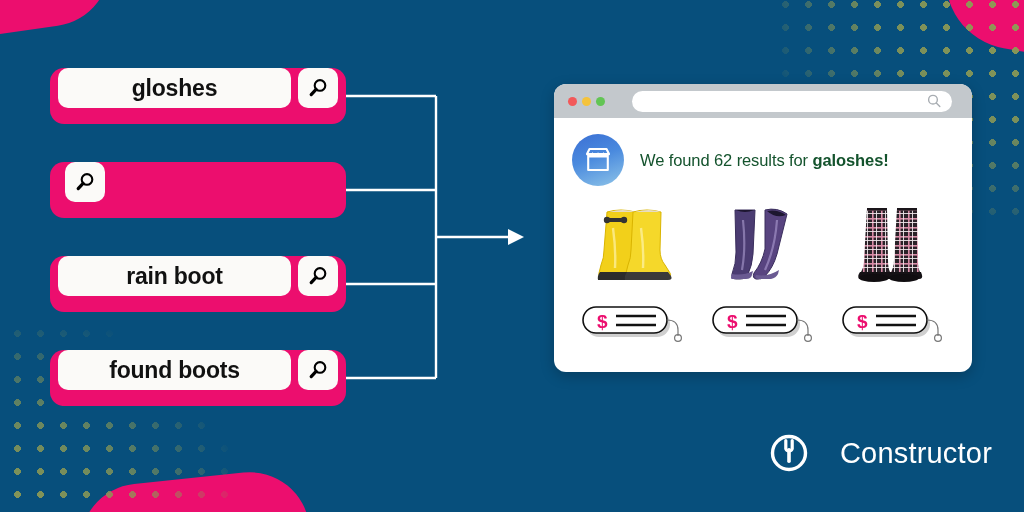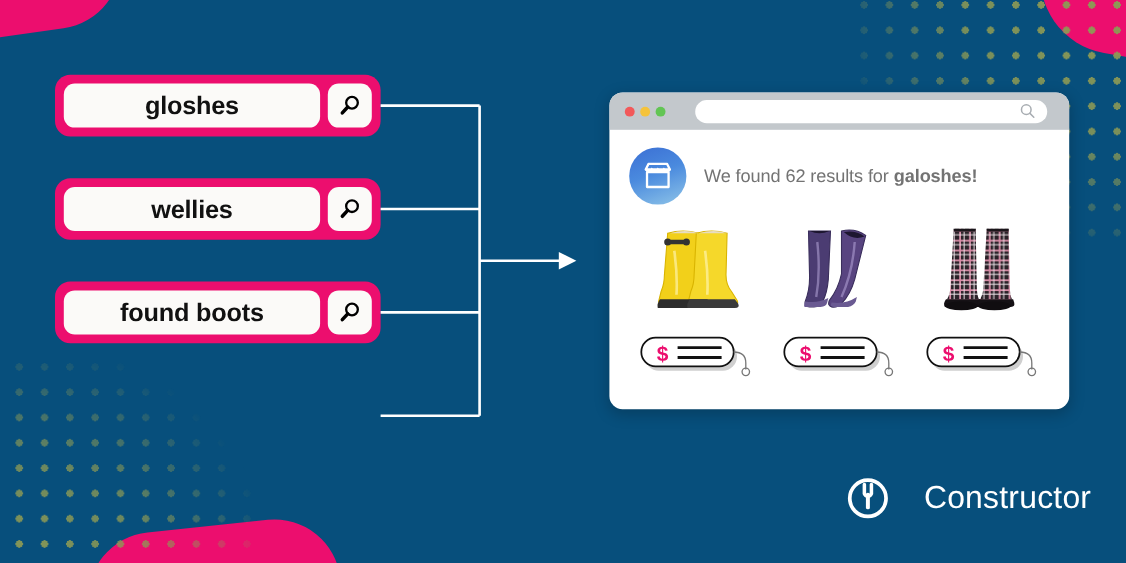--- a/index.html
+++ b/index.html
@@ -38,21 +38,21 @@
   }
   .pink-corner-tr{
     position:absolute; top:-70px; right:-70px; width:150px; height:120px;
     background:#ec0e6e; border-radius:0 0 0 70px; transform:rotate(10deg);
   }
 
   
   .queries{ position:absolute; left:50px; top:68px; }
   .query-pill{
     width:296px; height:56px; background:#ec0e6e; border-radius:14px;
-    display:flex; align-items:center; padding:0 8px; margin-bottom:38px;
+    display:flex; align-items:flex-start; padding:0 8px; margin-bottom:38px;
     position:relative;
   }
   .query-field{
     flex:1; height:40px; background:#fbfaf8; border-radius:10px;
     display:flex; align-items:center; justify-content:center;
   }
   .query-text{
     font-size:23px; font-weight:bold; color:#111; letter-spacing:-0.2px;
   }
   .query-btn{
@@ -82,21 +82,21 @@
   }
   .browser-body{ padding:10px 0 0 0; }
 
   .result-head{ display:flex; align-items:center; padding:6px 0 0 18px; }
   .store-icon{
     width:52px; height:52px; border-radius:50%;
     background:linear-gradient(160deg,#3b6fd4 0%,#4a8ade 45%,#8ec4e8 100%);
     display:flex; align-items:center; justify-content:center; flex:0 0 auto;
   }
   .result-text{
-    margin-left:16px; font-size:16.5px; color:#737373; letter-spacing:-0.1px;
+    margin-left:16px; font-size:16.5px; color:#14532d; letter-spacing:-0.1px;
   }
   .result-text b{ font-weight:bold; }
 
   .products{ display:flex; justify-content:space-around; margin-top:12px; padding:0 14px; }
   .product{ width:118px; display:flex; flex-direction:column; align-items:center; }
   .boot-img{ height:92px; display:flex; align-items:flex-end; }
   .price-tag{ margin-top:12px; }
 
   
   .logo{
@@ -124,31 +124,39 @@
     </div>
     <div class="query-btn">
       <svg width="22" height="22" viewBox="0 0 22 22">
         <circle cx="13" cy="8.4" r="5.3" fill="none" stroke="#000" stroke-width="2.1"></circle>
         <line x1="9.1" y1="12.3" x2="4.2" y2="17.6" stroke="#000" stroke-width="3.2" stroke-linecap="round"></line>
       </svg>
     </div>
   </div>
 
   <div class="query-pill">
-    <div class="query-field">
-      <span class="query-text">wellies</span>
-    </div>
     <div class="query-btn">
       <svg width="22" height="22" viewBox="0 0 22 22">
         <circle cx="13" cy="8.4" r="5.3" fill="none" stroke="#000" stroke-width="2.1"></circle>
         <line x1="9.1" y1="12.3" x2="4.2" y2="17.6" stroke="#000" stroke-width="3.2" stroke-linecap="round"></line>
       </svg>
     </div>
   </div>
 
+  <div class="query-pill">
+    <div class="query-field">
+      <span class="query-text">rain boot</span>
+    </div>
+    <div class="query-btn">
+      <svg width="22" height="22" viewBox="0 0 22 22">
+        <circle cx="13" cy="8.4" r="5.3" fill="none" stroke="#000" stroke-width="2.1"></circle>
+        <line x1="9.1" y1="12.3" x2="4.2" y2="17.6" stroke="#000" stroke-width="3.2" stroke-linecap="round"></line>
+      </svg>
+    </div>
+  </div>
 
   <div class="query-pill">
     <div class="query-field">
       <span class="query-text">found boots</span>
     </div>
     <div class="query-btn">
       <svg width="22" height="22" viewBox="0 0 22 22">
         <circle cx="13" cy="8.4" r="5.3" fill="none" stroke="#000" stroke-width="2.1"></circle>
         <line x1="9.1" y1="12.3" x2="4.2" y2="17.6" stroke="#000" stroke-width="3.2" stroke-linecap="round"></line>
       </svg>

